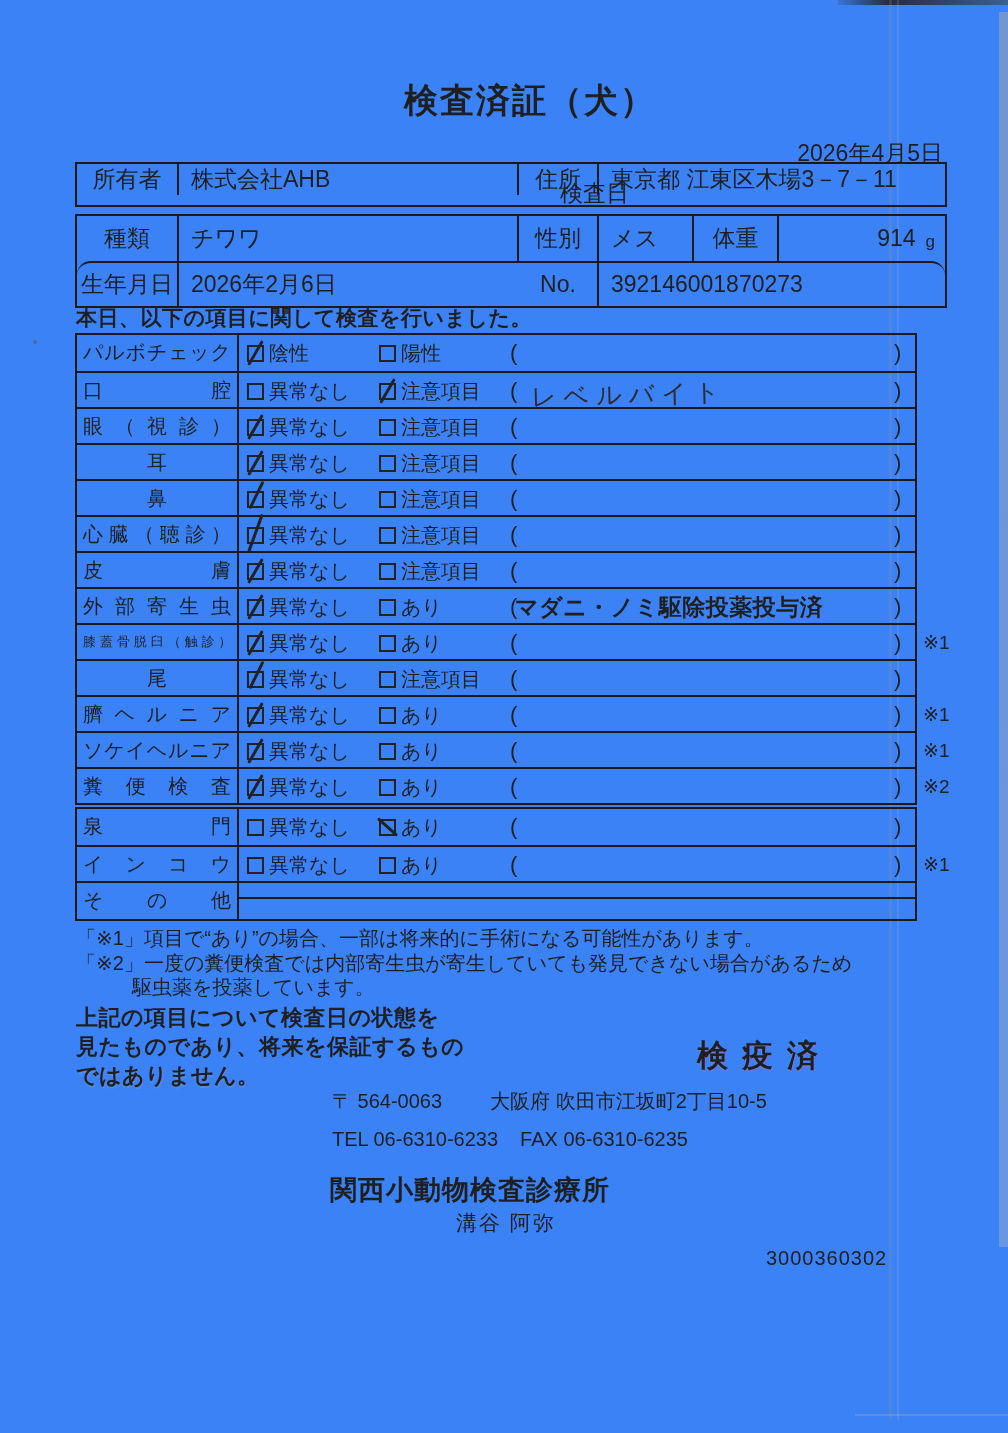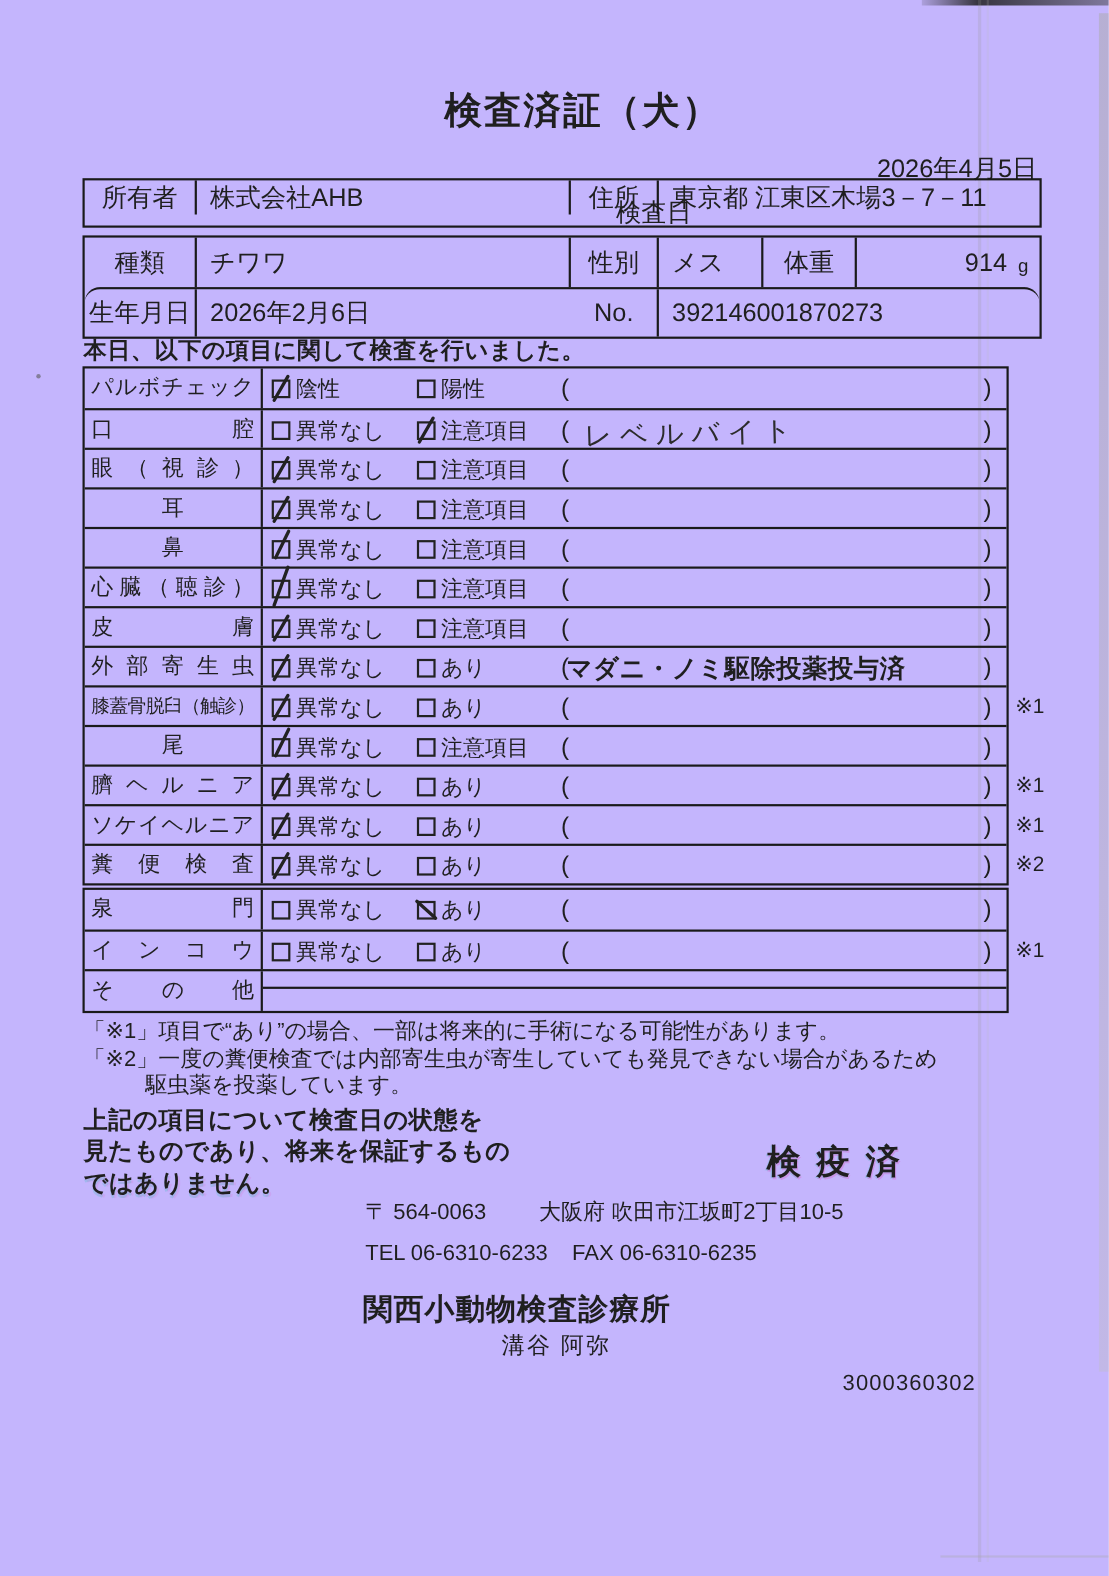--- a/index.html
+++ b/index.html
@@ -1,18 +1,18 @@
 <!DOCTYPE html>
 <html><head>
 <meta charset="utf-8">
 <style>
   html,body{margin:0;padding:0;background:#e8e8e8;}
   .page{
     position:relative;width:1008px;height:1433px;margin:0 auto;
-    background:#c4b5fd;overflow:hidden;
+    background:#3b82f6;overflow:hidden;
     font-family:"Liberation Sans","DejaVu Sans",sans-serif;
     color:#1f1f1f;
   }
   
   .scan-top-smudge{position:absolute;left:838px;top:0;width:170px;height:5px;
     background:linear-gradient(90deg,rgba(40,40,40,.15),rgba(30,30,30,.85) 30%,rgba(60,60,60,.5));}
   .scan-vline{position:absolute;left:889px;top:0;width:3px;height:1420px;background:rgba(150,150,150,.22);}
   .scan-vline2{position:absolute;left:897px;top:0;width:2px;height:1420px;background:rgba(190,190,190,.18);}
   .scan-right-strip{position:absolute;left:999px;top:12px;width:9px;height:1235px;
     background:linear-gradient(180deg,rgba(170,170,170,.5),rgba(190,190,190,.35));}
@@ -45,21 +45,21 @@
   .cblock{position:absolute;left:75px;width:842px;border:2px solid #1a1a1a;box-sizing:border-box;}
   #cblock1{top:333px;}
   #cblock2{top:807px;}
   .crow{position:relative;display:flex;height:36px;box-sizing:border-box;}
   .crow + .crow{border-top:2px solid #1a1a1a;}
   .crow.tall{height:38px;}
   .clabel{width:162px;box-sizing:border-box;border-right:2px solid #1a1a1a;
     font-size:20px;line-height:34px;padding:0 6px;
     text-align:justify;text-align-last:justify;white-space:nowrap;overflow:hidden;}
   .clabel.center{text-align:center;text-align-last:center;}
-  .clabel.small{font-size:17px;letter-spacing:-.5px;}
+  .clabel.small{font-size:13px;letter-spacing:-.5px;}
   .ccontent{position:relative;flex:1;}
   .opt{position:absolute;top:0;height:36px;display:flex;align-items:center;font-size:20px;white-space:nowrap;}
   .opt.o1{left:8px;}
   .opt.o2{left:140px;}
   .cbox{position:relative;display:inline-block;width:13px;height:13px;border:2px solid #222;margin-right:5px;box-sizing:content-box;}
   .mark{display:none;position:absolute;width:3px;background:#222;border-radius:2px;}
   .mark.slash{display:block;left:5px;top:-8px;height:28px;transform:rotate(30deg);}
   .mark.slash-high{display:block;left:6px;top:-13px;height:30px;transform:rotate(26deg);}
   .mark.slash-long{display:block;left:5px;top:-16px;height:40px;transform:rotate(20deg);}
   .mark.backslash{display:block;left:5px;top:-7px;height:26px;transform:rotate(-48deg);}

